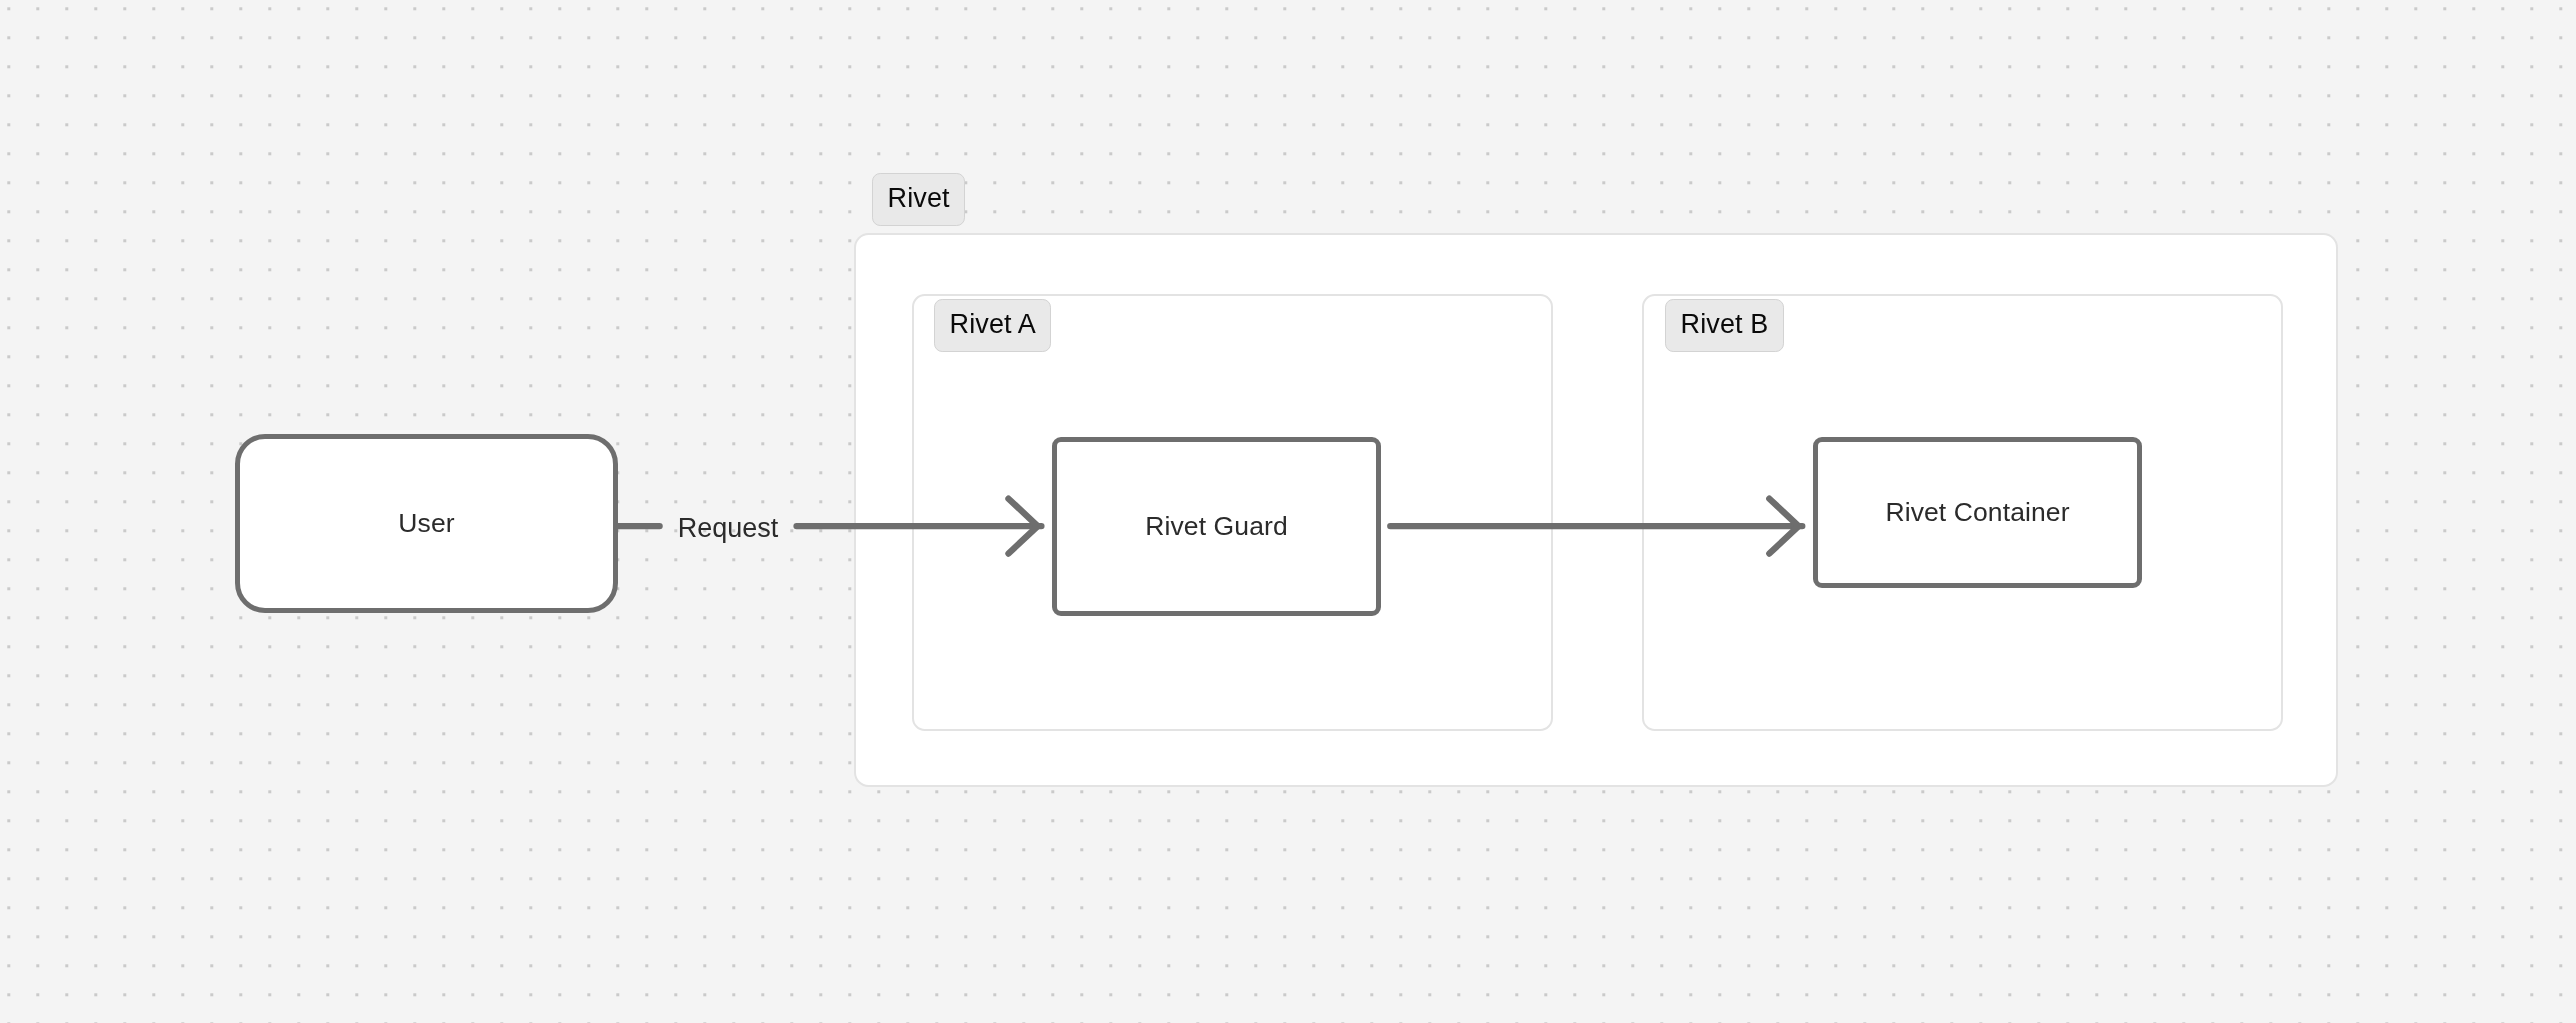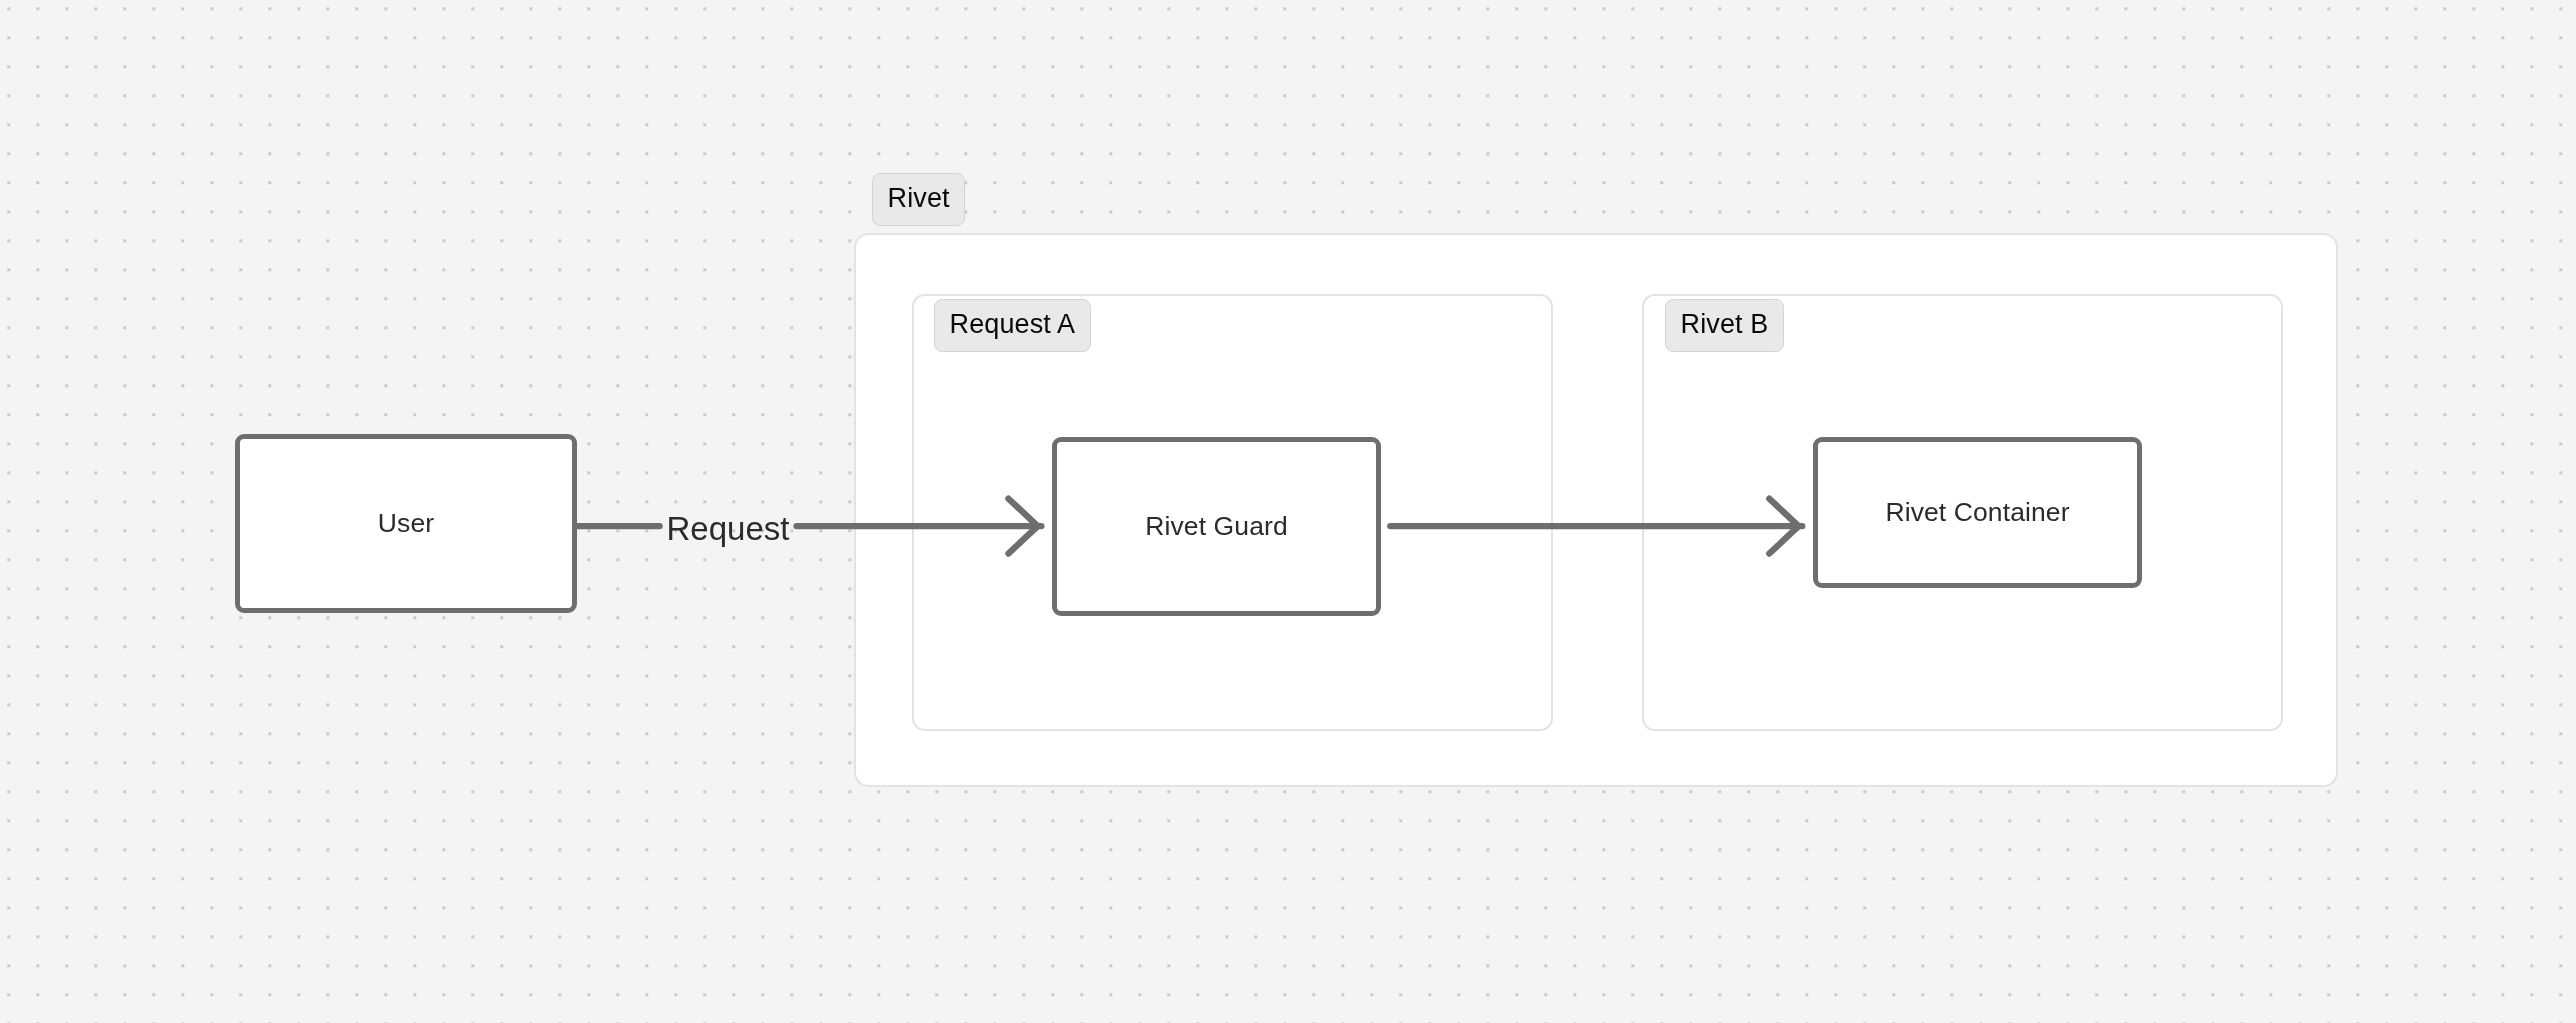--- a/index.html
+++ b/index.html
@@ -73,60 +73,60 @@
     position: absolute;
     left: 0; top: 0;
     width: 2576px;
     height: 1023px;
     pointer-events: none;
   }
 
   .edge-label {
     position: absolute;
     color: #2b2b2b;
-    font-size: 33px;
+    font-size: 27px;
     line-height: 1;
     white-space: nowrap;
     background: transparent;
     transform: translate(-50%, -50%);
   }
 </style>
 </head>
 <body>
 
 <div id="canvas">
 
   <div class="group outer" style="left:854px; top:233px; width:1484px; height:554px;"></div>
 
   <div class="group-badge" style="left:851px; top:173px;">Rivet</div>
 
   <div class="group" style="left:912px; top:294px; width:641px; height:437px;"></div>
 
-  <div class="group-badge" style="left:913px; top:299px;">Request A</div>
+  <div class="group-badge" style="left:913px; top:299px;">Rivet A</div>
 
   <div class="group" style="left:1642px; top:294px; width:641px; height:437px;"></div>
 
   <div class="group-badge" style="left:1644px; top:299px;">Rivet B</div>
 
   <svg class="edge-layer" viewBox="0 0 2820 1120" width="2576" height="1023">
     <g fill="none" stroke="#6e6e6e" stroke-width="7" stroke-linecap="round" stroke-linejoin="round">
 
       <line x1="625" y1="576" x2="722" y2="576"></line>
 
       <line x1="872" y1="576" x2="1140" y2="576"></line>
       <polyline points="1104,546 1136,576 1104,606"></polyline>
 
       <line x1="1522" y1="576" x2="1973" y2="576"></line>
       <polyline points="1937,546 1969,576 1937,606"></polyline>
     </g>
   </svg>
 
   <div class="edge-label" style="left:728px; top:528px;">Request</div>
 
-  <div class="node" style="left:235px; top:434px; width:342px; height:179px;">
+  <div class="node" style="left:235px; top:434px; width:383px; height:179px;border-radius:30px;">
     <span>User</span>
   </div>
 
   <div class="node" style="left:1052px; top:437px; width:329px; height:179px;">
     <span>Rivet Guard</span>
   </div>
 
   <div class="node" style="left:1813px; top:437px; width:329px; height:151px;">
     <span>Rivet Container</span>
   </div>

